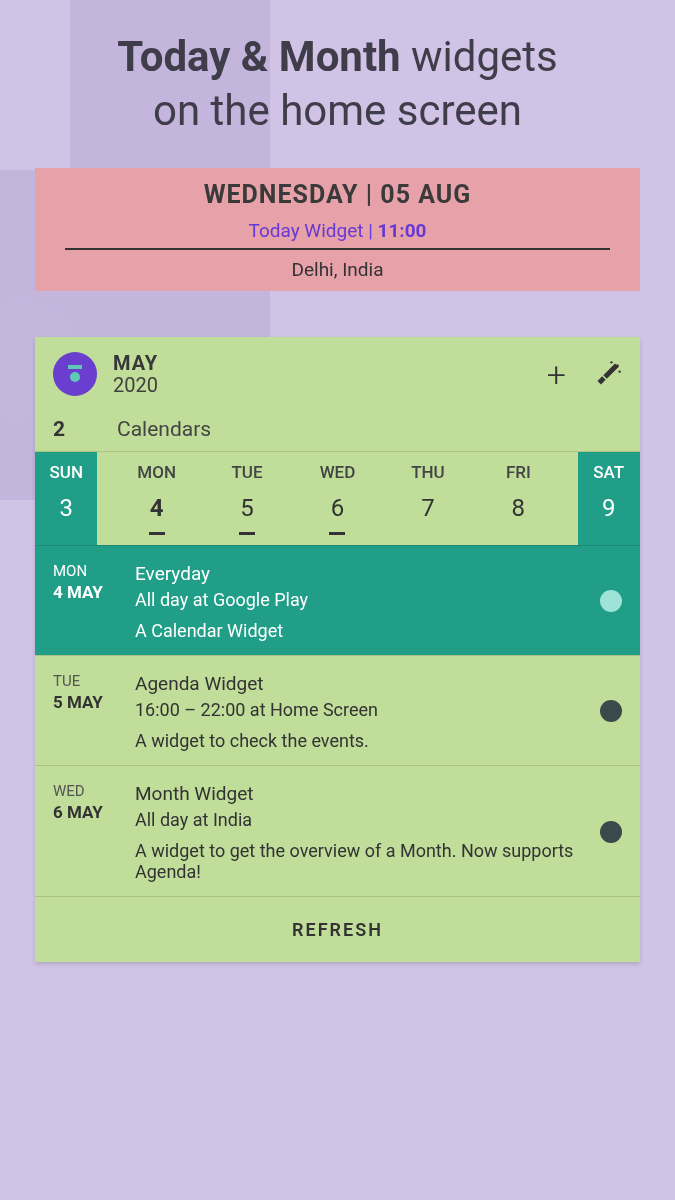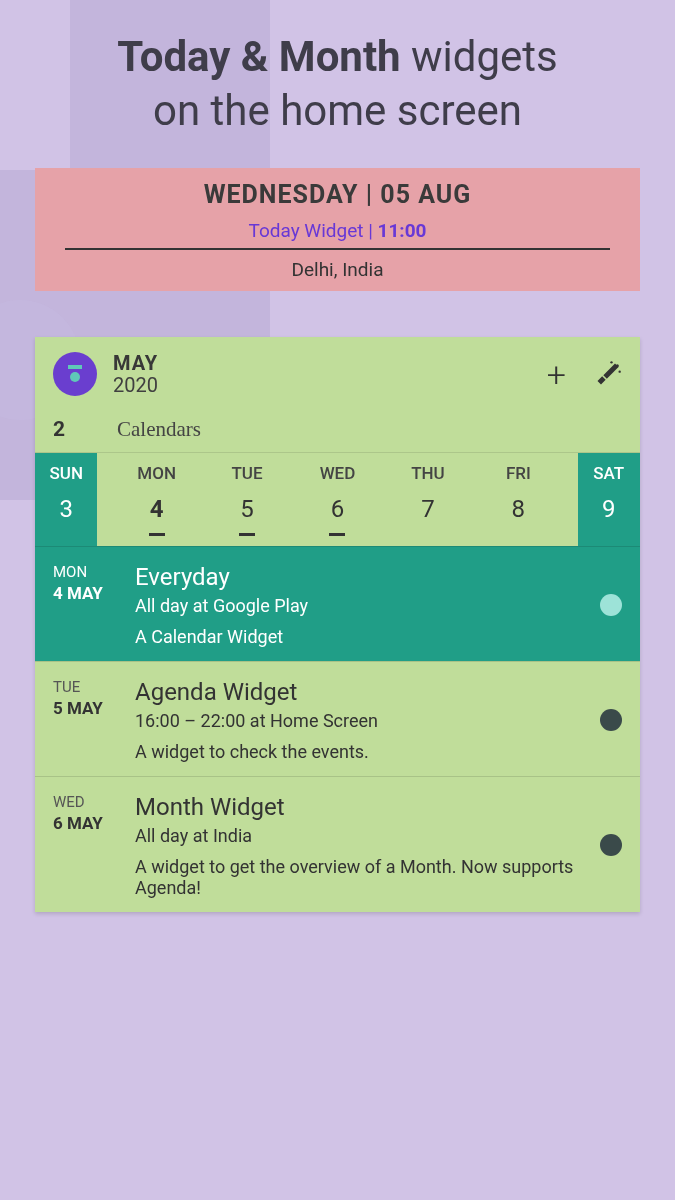--- a/index.html
+++ b/index.html
@@ -52,41 +52,41 @@
 .mw-title-box { margin-left: 16px; flex: 1; }
 .mw-month { font-size: 20px; font-weight: 700; color: #383838; letter-spacing: 1px; }
 .mw-year { font-size: 20px; color: #404040; margin-top: -2px; }
 .mw-actions { display: flex; gap: 28px; align-items: center; }
 .mw-plus { font-size: 34px; color: #333; font-weight: 300; line-height: 1; }
 .mw-wand { width: 28px; height: 28px; position: relative; }
 .mw-wand svg { width: 100%; height: 100%; }
 
 .mw-calrow { display: flex; padding: 14px 18px 10px; align-items: baseline; }
 .mw-calcount { width: 64px; font-size: 21px; font-weight: 700; color: #333; }
-.mw-callabel { font-size: 21px; color: #444; font-family: Liberation Serif, serif; }
+.mw-callabel { font-size: 21px; color: #444; }
 
 .week-row { display: flex; border-top: 1px solid rgba(0,0,0,0.1); gap: 28px; }
 .day-col { flex: 1; text-align: center; padding: 10px 0 6px; }
 .day-col.weekend { background: #209e87; color: #fff; }
 .day-name { font-size: 17px; font-weight: 500; color: #444; }
 .day-col.weekend .day-name { color: #fff; }
 .day-num { font-size: 24px; margin-top: 12px; color: #333; }
 .day-col.weekend .day-num { color: #fff; }
 .day-num.today { font-weight: 700; }
 .day-mark { width: 16px; height: 3px; background: #333; margin: 10px auto 4px; }
 .day-mark.hidden { visibility: hidden; }
 
 .event-row { display: flex; padding: 16px 18px 14px; border-top: 1px solid rgba(0,0,0,0.12); }
 .event-row.highlight { background: #209e87; color: #fff; }
 .event-datecol { width: 82px; flex-shrink: 0; }
 .event-dow { font-size: 15px; color: #555; }
 .event-date { font-size: 17px; font-weight: 700; color: #333; margin-top: 2px; }
 .event-row.highlight .event-dow, .event-row.highlight .event-date { color: #fff; }
 .event-main { flex: 1; }
-.event-title { font-size: 24px; color: #333; }
+.event-title { font-size: 19px; color: #333; }
 .event-sub { font-size: 18px; color: #333; margin-top: 4px; }
 .event-desc { font-size: 18px; color: #333; margin-top: 10px; }
 .event-row.highlight .event-title, .event-row.highlight .event-sub, .event-row.highlight .event-desc { color: #fff; }
 .event-dot { width: 22px; height: 22px; border-radius: 50%; align-self: center; margin-left: 10px; flex-shrink: 0; }
 
 .refresh-row { text-align: center; padding: 22px 0; border-top: 1px solid rgba(0,0,0,0.12); font-size: 18px; font-weight: 600; letter-spacing: 2px; color: #333; }
 </style>
 </head>
 <body>
 
@@ -208,13 +208,14 @@
         </div>
         <div class="event-main">
           <div class="event-title">Month Widget</div>
           <div class="event-sub">All day at India</div>
           <div class="event-desc">A widget to get the overview of a Month. Now supports Agenda!</div>
         </div>
         <div class="event-dot" style="background: rgb(58, 74, 74);"></div>
       </div>
     </div>
 
+  <div class="refresh-row">REFRESH</div>
 </div>
 
 </body></html>

